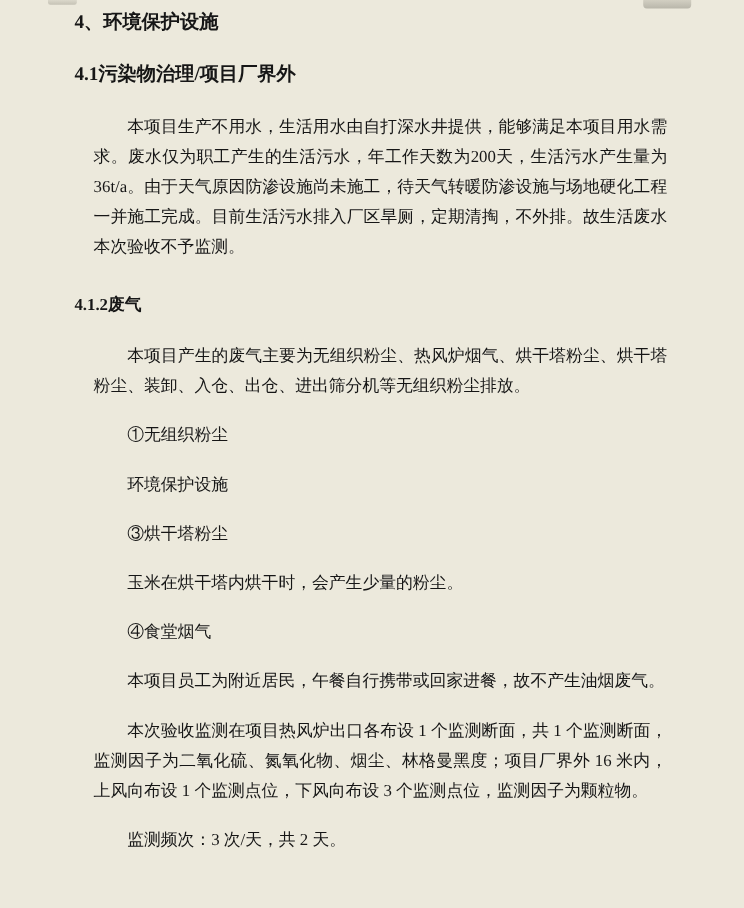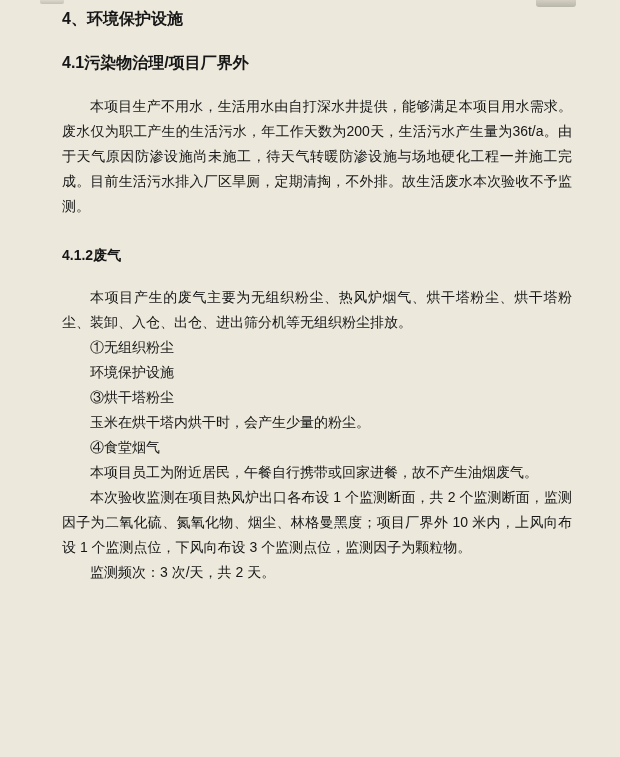--- a/index.html
+++ b/index.html
@@ -8,21 +8,21 @@
     background: #ece9dc;
   }
   .page {
     position: relative;
     width: 620px;
     height: 757px;
     background: #ece9dc;
     box-sizing: border-box;
     padding: 6px 48px 0 62px;
     overflow: hidden;
-    font-family: Liberation Sans, sans-serif;
+    font-family: Liberation Serif, serif;
     color: #161616;
   }
   .artifact {
     position: absolute;
     top: 0;
     opacity: 0.55;
   }
   .artifact-left {
     left: 40px;
     width: 24px;
@@ -53,21 +53,21 @@
   .h-sub {
     margin: 27px 0 0 0;
     font-size: 14px;
     line-height: 18px;
     font-weight: bold;
   }
   .paras {
     margin-top: 21px;
   }
   .para {
-    margin: 0;
+    margin: 16px;
     font-size: 14px;
     line-height: 25px;
     text-indent: 2em;
     text-align: justify;
     text-justify: inter-ideograph;
   }
 </style>
 </head>
 <body>
 
@@ -87,16 +87,16 @@
   <h3 class="h-sub">4.1.2废气</h3>
 
   <div class="paras">
       <p class="para">本项目产生的废气主要为无组织粉尘、热风炉烟气、烘干塔粉尘、烘干塔粉尘、装卸、入仓、出仓、进出筛分机等无组织粉尘排放。</p>
       <p class="para">①无组织粉尘</p>
       <p class="para">环境保护设施</p>
       <p class="para">③烘干塔粉尘</p>
       <p class="para">玉米在烘干塔内烘干时，会产生少量的粉尘。</p>
       <p class="para">④食堂烟气</p>
       <p class="para">本项目员工为附近居民，午餐自行携带或回家进餐，故不产生油烟废气。</p>
-      <p class="para">本次验收监测在项目热风炉出口各布设 1 个监测断面，共 2 个监测断面，监测因子为二氧化硫、氮氧化物、烟尘、林格曼黑度；项目厂界外 10 米内，上风向布设 1 个监测点位，下风向布设 3 个监测点位，监测因子为颗粒物。</p>
+      <p class="para">本次验收监测在项目热风炉出口各布设 1 个监测断面，共 1 个监测断面，监测因子为二氧化硫、氮氧化物、烟尘、林格曼黑度；项目厂界外 16 米内，上风向布设 1 个监测点位，下风向布设 3 个监测点位，监测因子为颗粒物。</p>
       <p class="para">监测频次：3 次/天，共 2 天。</p>
     </div>
 </div>
 
 </body></html>

